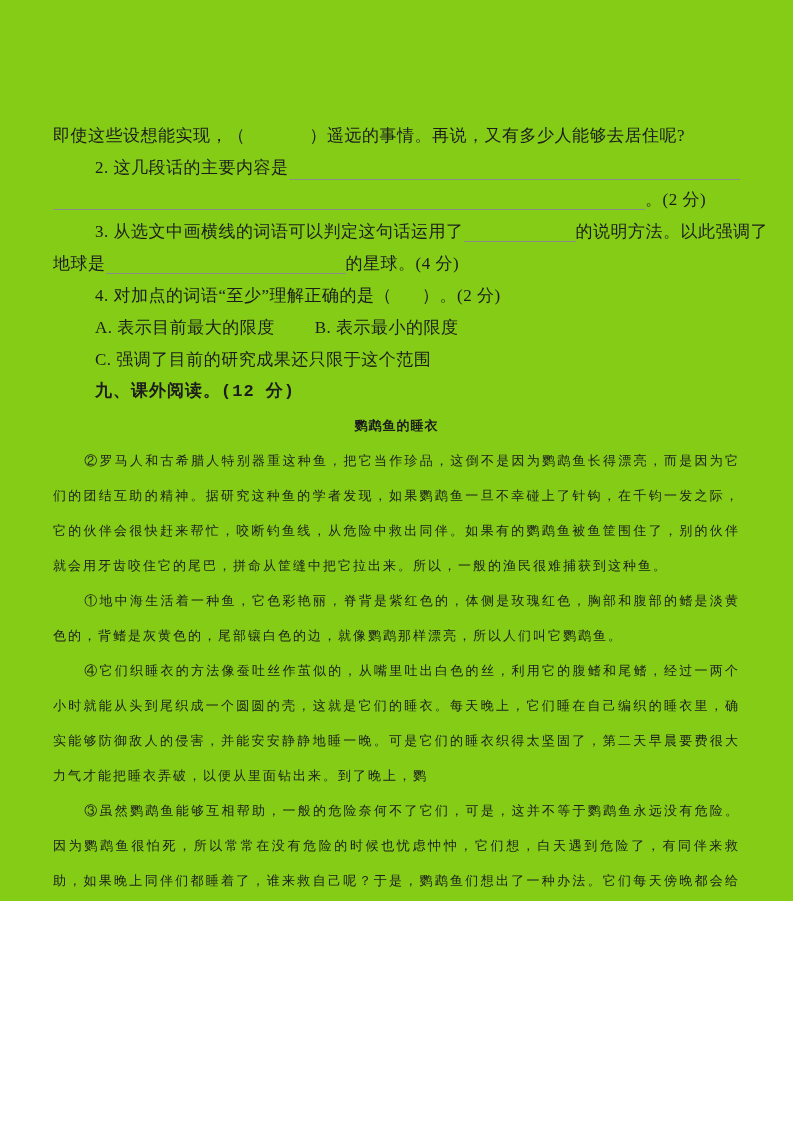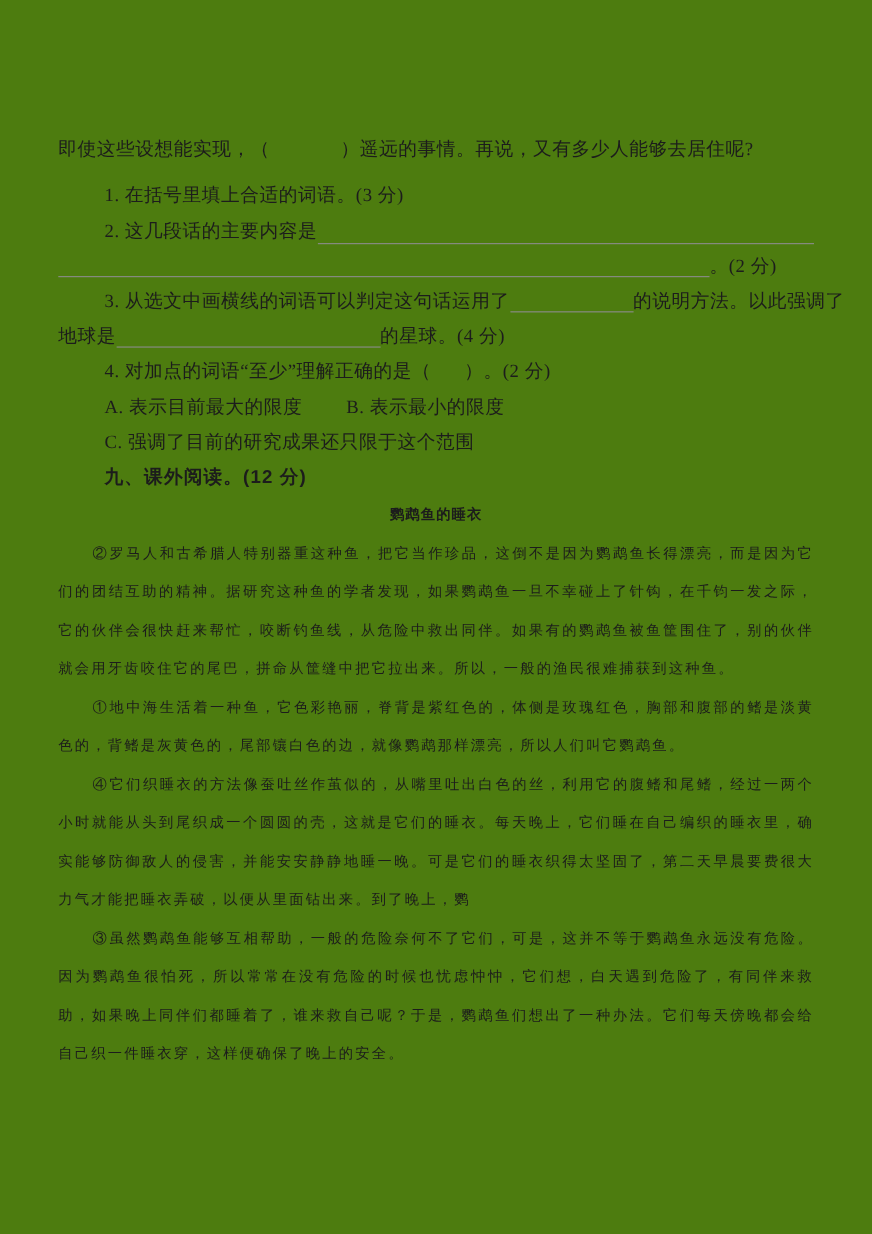--- a/index.html
+++ b/index.html
@@ -3,22 +3,22 @@
 <meta charset="utf-8">
 <style>
   html, body {
     margin: 0;
     padding: 0;
     background: #ffffff;
   }
   .page {
     position: relative;
     width: 793px;
-    height: 1122px;
-    background: #4d7c0f;
+    height: 901px;
+    background: #84cc16;
     overflow: hidden;
     color: #1c1c1c;
     font-family: "Liberation Serif", "DejaVu Serif", serif;
   }
   .content {
     position: absolute;
     left: 53px;
     top: 120px;
     width: 687px;
   }
@@ -54,21 +54,21 @@
   .blank-w112 { width: 112px; }
   .blank-w240 { width: 240px; }
   .blank-w592 { width: 592px; }
 
   .paren-gap    { display: inline-block; width: 64px; }
   .paren-gap-sm { display: inline-block; width: 30px; }
   .opt-gap      { display: inline-block; width: 40px; }
 
   .section-heading {
     font-weight: bold;
-    font-family: Liberation Sans, sans-serif;
+    font-family: Liberation Mono, monospace;
     letter-spacing: 1px;
   }
 
   
   .reading {
     font-size: 13px;
     line-height: 35px;
   }
   .reading-title {
     text-align: center;
@@ -89,23 +89,20 @@
 
 <div class="page">
   <div class="content">
 
     <div class="qblock">
 
       <div class="q-line">
         <span>即使这些设想能实现，（</span><span class="paren-gap"></span><span>）遥远的事情。再说，又有多少人能够去居住呢?</span>
       </div>
 
-      <div class="q-line indent q1-spacer">
-        <span>1. 在括号里填上合适的词语。(3 分)</span>
-      </div>
 
       <div class="flex-line indent">
         <span>2. 这几段话的主要内容是</span>
         <span class="blank-grow"></span>
       </div>
 
       <div class="q-line">
         <span class="blank blank-w592"></span><span>。(2 分)</span>
       </div>
 

